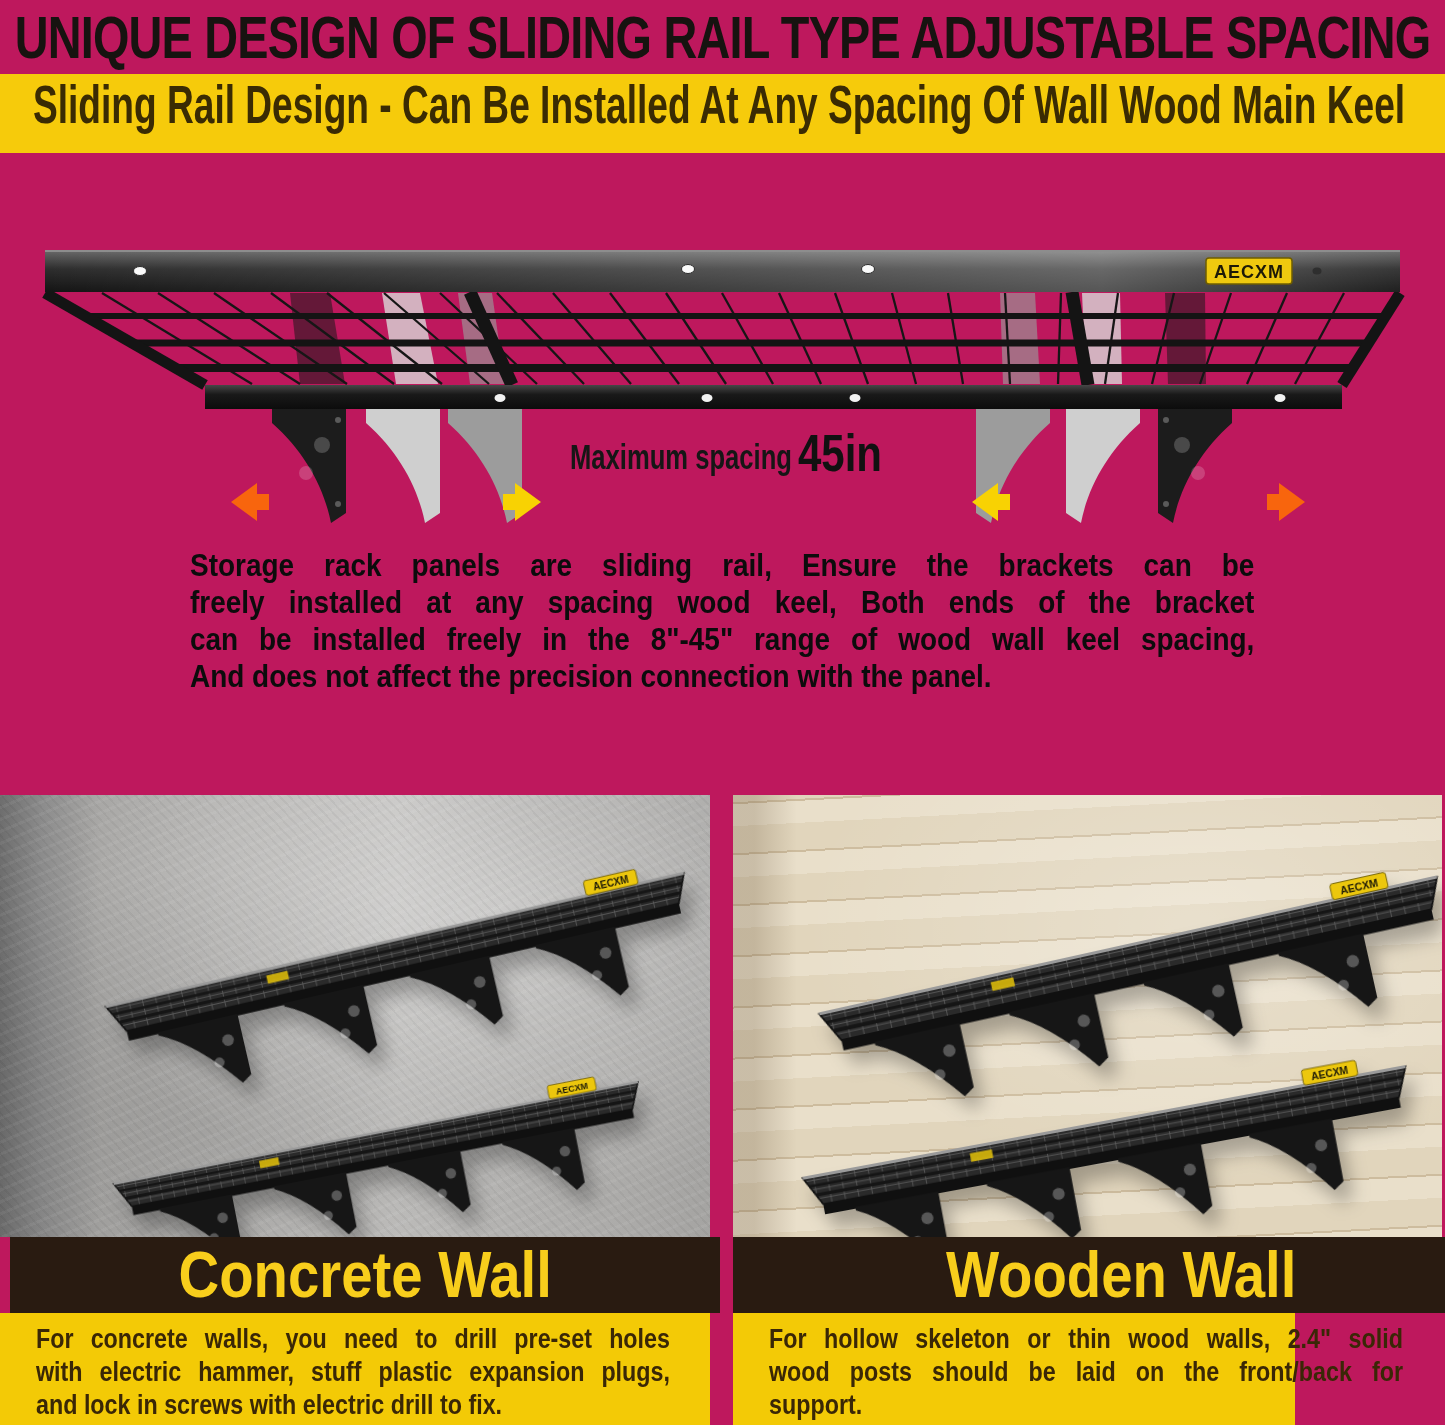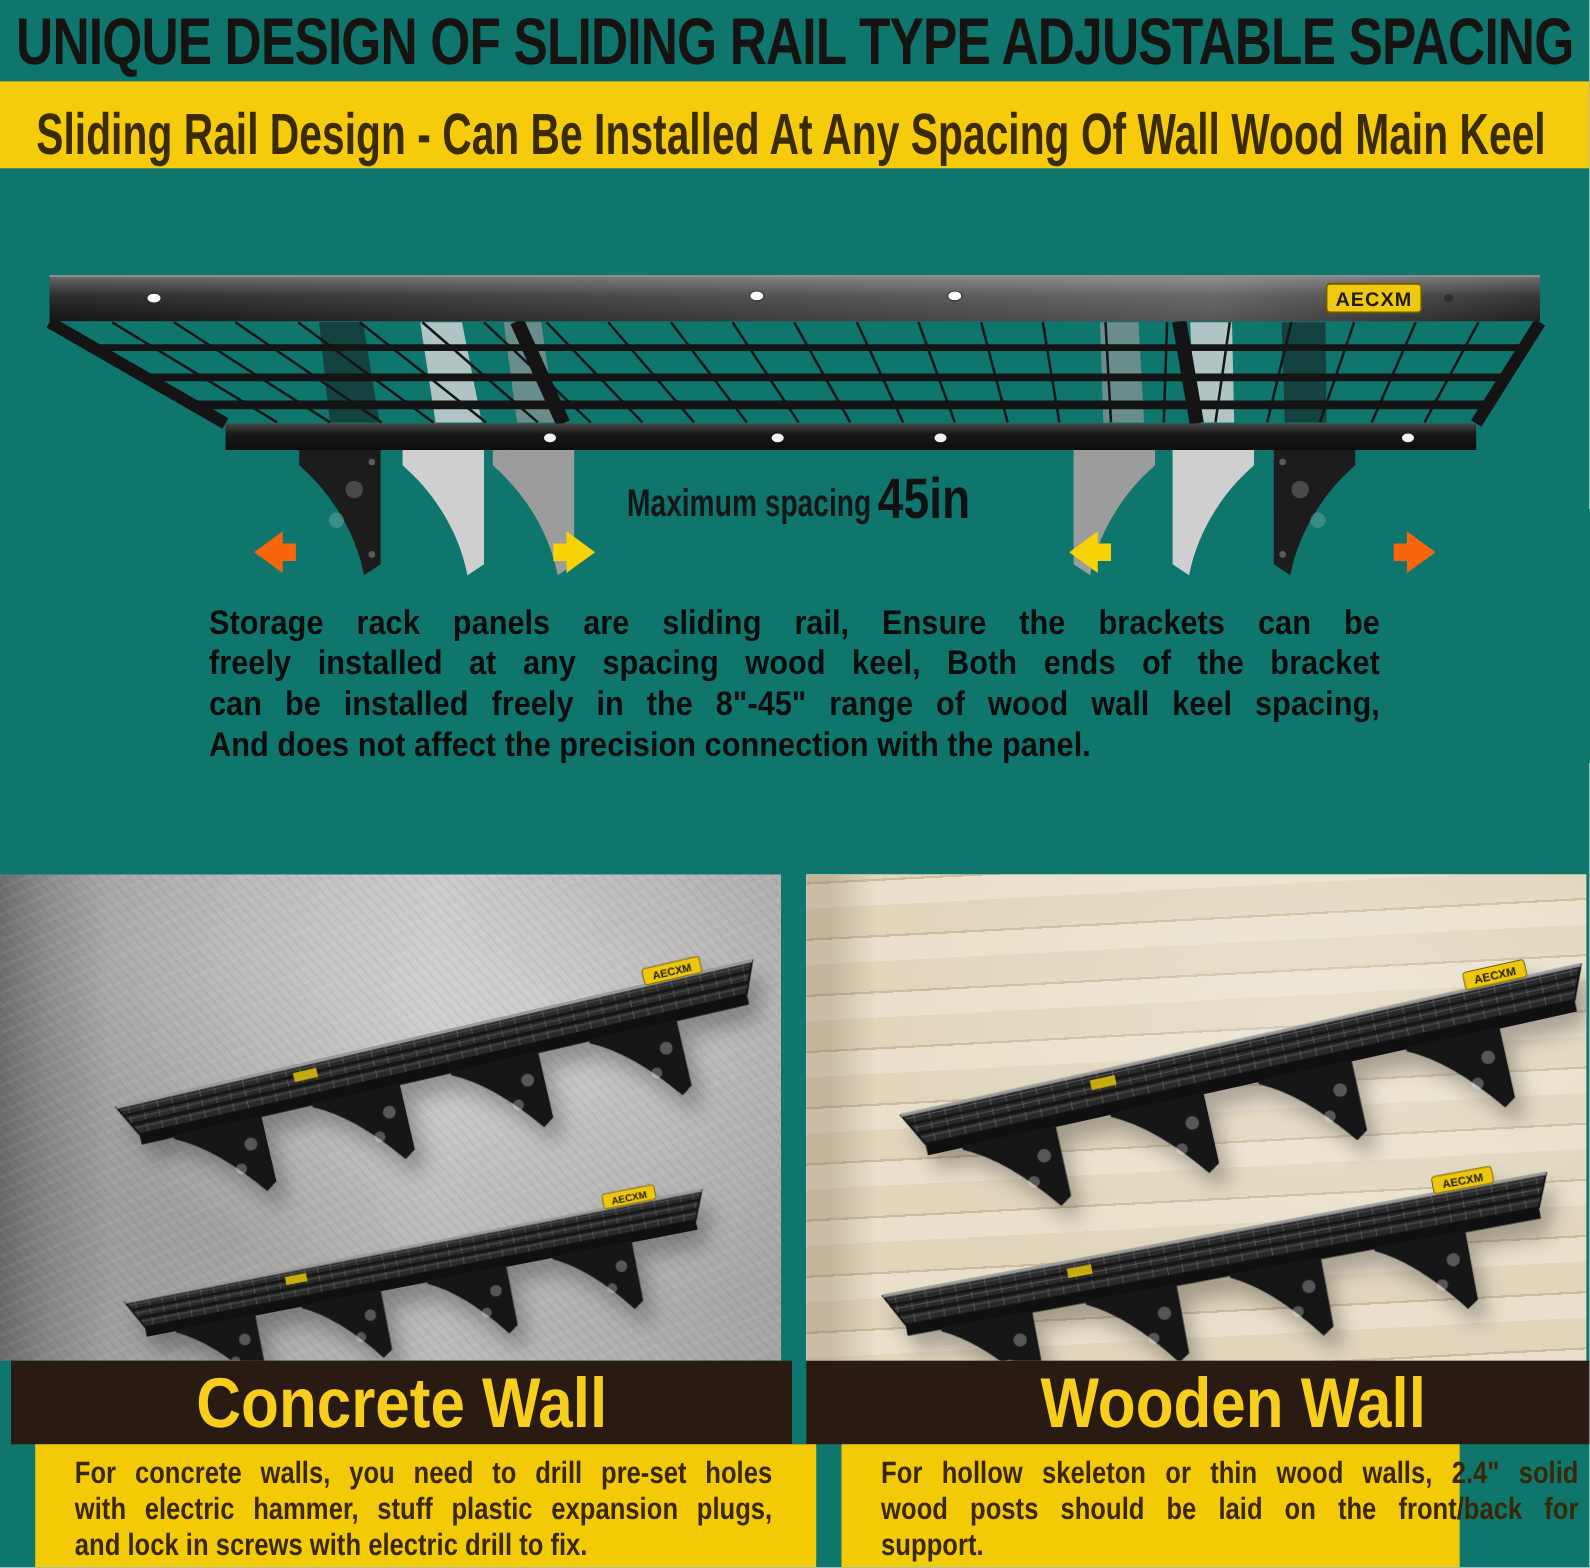--- a/index.html
+++ b/index.html
@@ -1,27 +1,27 @@
 <!DOCTYPE html>
 <html><head>
 <meta charset="utf-8">
 <style>
   html,body{margin:0;padding:0;background:#ffffff;}
-  #stage{position:relative;width:1445px;height:1425px;background:#0f766e;overflow:hidden;
+  #stage{position:relative;width:1445px;height:1425px;background:#be185d;overflow:hidden;
          font-family:"Liberation Sans",sans-serif;}
 
   
   .title-wrap{position:absolute;top:0;left:0;width:1445px;height:74px;
               display:flex;align-items:center;justify-content:center;}
   .title-text{display:inline-block;white-space:nowrap;font-size:60px;font-weight:700;
               letter-spacing:-1px;color:#171310;transform:scaleX(.78);transform-origin:center;}
 
   
   .banner{position:absolute;top:74px;left:0;width:1445px;height:79px;background:#F6CB0B;
-          display:flex;align-items:flex-end;}
+          display:flex;align-items:flex-start;}
   .banner-text{display:inline-block;white-space:nowrap;margin-left:33px;font-size:53px;
                font-weight:700;color:#3A2B03;transform:scaleX(.70);transform-origin:left center;}
 
   
   .figure{position:absolute;top:153px;left:0;width:1445px;height:440px;}
 
   
   .para{position:absolute;top:547px;left:190px;width:1064px;}
   .para-lines{width:1180px;transform:scaleX(.902);transform-origin:0 0;}
   .para-line{font-size:31px;font-weight:700;color:#0c0c0c;line-height:37px;
@@ -50,21 +50,21 @@
   
   .band{position:absolute;top:1237px;height:76px;background:#291B11;
         display:flex;align-items:center;justify-content:center;}
   .band.left{left:0;width:710px;margin-left:10px;}
   .band.right{left:733px;width:776px;}
   .band-text{display:inline-block;white-space:nowrap;font-size:64px;font-weight:700;
              color:#F8CE1C;transform:scaleX(.88);transform-origin:center;}
 
   
   .caption{position:absolute;top:1313px;height:112px;background:#F3CA06;box-sizing:border-box;
-           padding:9px 0 0 36px;margin-left:32px;}
+           padding:9px 0 0 36px;}
   .caption.left{left:0;width:710px;}
   .caption.right{left:733px;width:562px;}
   .cap-lines{width:762px;transform:scaleX(.832);transform-origin:0 0;}
   .cap-line{font-size:28px;font-weight:700;color:#3A2706;line-height:33px;
             text-align:justify;text-align-last:justify;}
   .cap-line.last{text-align-last:left;}
 </style>
 </head>
 <body>
 

